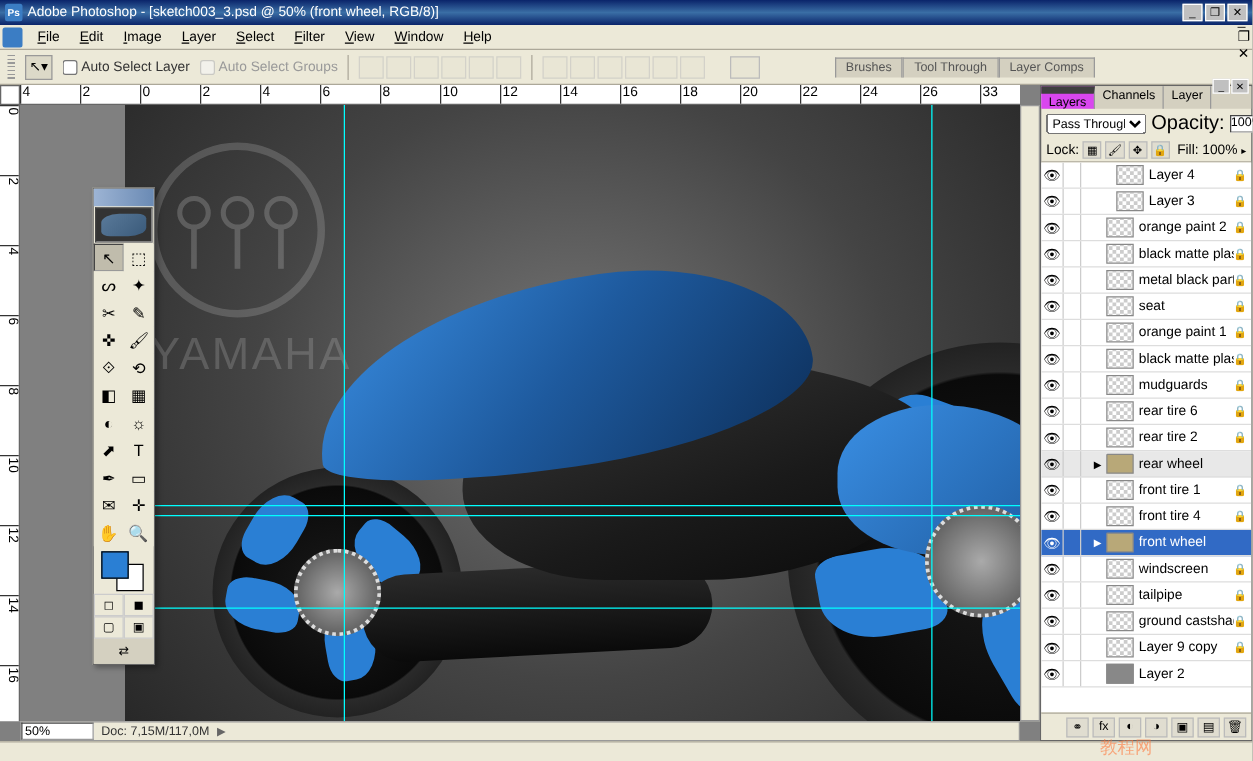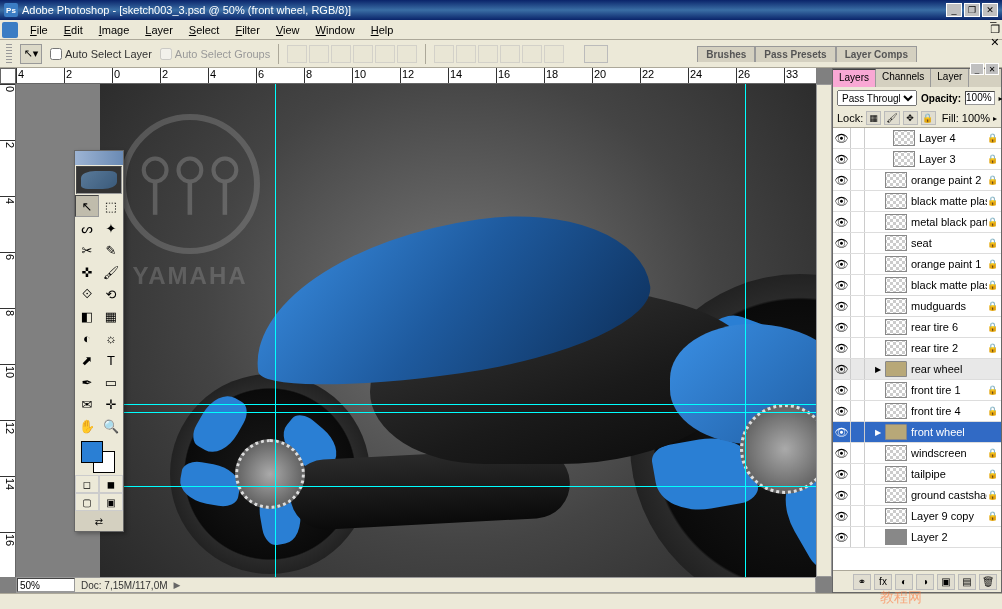--- a/index.html
+++ b/index.html
@@ -21,21 +21,21 @@
 
 
 .optionsbar { background: #ece9d8; height: 28px; display: flex; align-items: center; padding: 0 6px; border-bottom: 1px solid #aca899; gap: 8px; }
 .optionsbar .grip { width: 6px; height: 20px; background: repeating-linear-gradient(to bottom, #999 0 1px, transparent 1px 3px); }
 .optionsbar .tool-icon { width: 22px; height: 20px; border: 1px solid #999; background: #dcd9c8; display: inline-flex; align-items: center; justify-content: center; }
 .optionsbar label { display: flex; align-items: center; gap: 3px; color: #333; }
 .optionsbar input[type=checkbox] { width: 12px; height: 12px; }
 .optionsbar .sep { width: 1px; height: 20px; background: #aca899; }
 .optionsbar .align-group { display: flex; gap: 2px; }
 .optionsbar .align-btn { width: 20px; height: 18px; border: 1px solid #bbb; background: #e8e5d4; opacity: 0.5; }
-.optionsbar .pal-tabs { display: flex; gap: 0; margin-left: auto; margin-right: 79px; font-weight: bold; }
+.optionsbar .pal-tabs { display: flex; gap: 0; margin-left: auto; margin-right: 120px; }
 .optionsbar .pal-tab { background: #d4d0c0; border: 1px solid #999; border-bottom: none; padding: 2px 8px; font-size: 10px; color: #555; }
 
 
 .workspace { position: absolute; top: 68px; left: 0; right: 170px; bottom: 16px; background: #808080; display: flex; flex-direction: column; }
 .ruler-corner { width: 16px; height: 16px; background: #fff; border: 1px solid #666; position: absolute; top: 0; left: 0; }
 .ruler-h { position: absolute; top: 0; left: 16px; right: 16px; height: 16px; background: #fff; border-bottom: 1px solid #666; overflow: hidden; font-size: 8px; }
 .ruler-h .tick { position: absolute; top: 0; border-left: 1px solid #333; height: 16px; padding-left: 1px; }
 .ruler-v { position: absolute; top: 16px; left: 0; bottom: 16px; width: 16px; background: #fff; border-right: 1px solid #666; overflow: hidden; font-size: 8px; }
 .ruler-v .tick { position: absolute; left: 0; border-top: 1px solid #333; width: 16px; padding-top: 1px; writing-mode: vertical-rl; text-orientation: mixed; }
 .canvas-scroll { position: absolute; top: 16px; left: 16px; right: 16px; bottom: 16px; overflow: hidden; background: #808080; }
@@ -46,21 +46,21 @@
 .scrollbar-h .doc-info { font-size: 10px; padding: 0 6px; color: #333; }
 
 
 .guide-v { position: absolute; top: 0; bottom: 0; width: 1px; background: #00ffff; }
 .guide-h { position: absolute; left: 0; right: 0; height: 1px; background: #00ffff; }
 
 
 .yamaha-logo { position: absolute; top: 30px; left: 20px; opacity: 0.25; color: #ccc; text-align: center; }
 .yamaha-logo .circle { width: 140px; height: 140px; border: 6px solid #bbb; border-radius: 50%; display: flex; align-items: center; justify-content: center; }
 .yamaha-logo .forks { font-size: 80px; transform: rotate(0deg); }
-.yamaha-logo .text { font-size: 24px; font-weight: bold; letter-spacing: 2px; margin-top: 8px; color: #bbb; }
+.yamaha-logo .text { font-size: 36px; font-weight: normal; letter-spacing: 2px; margin-top: 8px; color: #bbb; }
 
 
 .bike { position: absolute; top: 60px; left: 30px; width: 760px; height: 440px; }
 .wheel { position: absolute; border-radius: 50%; background: radial-gradient(circle, #1a1a1a 0%, #0a0a0a 60%, #2a2a2a 61%, #0a0a0a 100%); }
 .wheel.front { width: 200px; height: 200px; bottom: 10px; left: 40px; }
 .wheel.rear { width: 340px; height: 340px; bottom: -30px; right: -80px; }
 .spoke { position: absolute; background: #2a7fd4; border-radius: 50% 20%; }
 .body-shape { position: absolute; }
 .fairing { top: 80px; left: 120px; width: 400px; height: 150px; background: linear-gradient(135deg, #3a8fe4 0%, #1e5a9e 50%, #0d2f5a 100%); border-radius: 60% 40% 50% 50% / 80% 60% 40% 20%; transform: rotate(-8deg); }
 .seat-body { top: 140px; left: 240px; width: 380px; height: 180px; background: linear-gradient(160deg, #3a3a3a 0%, #1a1a1a 60%, #0a0a0a 100%); border-radius: 40% 60% 50% 30% / 60% 40% 60% 40%; }
@@ -85,24 +85,24 @@
 .toolbox .tb-mode { display: grid; grid-template-columns: 1fr 1fr; }
 .toolbox .tb-mode div { height: 18px; border: 1px solid #ccc; display: flex; align-items: center; justify-content: center; font-size: 10px; }
 .toolbox .tb-jump { height: 20px; display: flex; align-items: center; justify-content: center; background: #d4d0c0; font-size: 10px; }
 
 
 .layers-panel { position: absolute; top: 68px; right: 0; width: 170px; bottom: 16px; background: #ece9d8; border: 1px solid #666; display: flex; flex-direction: column; }
 .layers-panel .lp-win { position: absolute; top: -6px; right: 2px; display: flex; gap: 1px; }
 .layers-panel .lp-win .wb { width: 14px; height: 12px; background: #c0c0c0; border: 1px solid #fff; font-size: 8px; display: flex; align-items: center; justify-content: center; cursor: pointer; }
 .lp-tabs { display: flex; background: #d4d0c0; height: 18px; }
 .lp-tab { padding: 2px 6px; font-size: 10px; border-right: 1px solid #999; cursor: pointer; }
-.lp-tab.active { background: #f9a8d4; border-top: 1px solid #404040; }
+.lp-tab.active { background: #d946ef; border-top: 6px solid #404040; }
 .lp-blend { display: flex; align-items: center; padding: 3px 4px; gap: 4px; }
 .lp-blend select { font-size: 10px; width: 80px; height: 16px; }
-.lp-blend .op-label { font-size: 10px; font-weight: bold; }
+.lp-blend .op-label { font-size: 16px; }
 .lp-blend .op-val { width: 34px; height: 14px; border: 1px inset #999; background: #fff; font-size: 10px; text-align: right; padding-right: 2px; }
 .lp-lock { display: flex; align-items: center; padding: 2px 4px; gap: 3px; font-size: 10px; border-bottom: 1px solid #aca899; }
 .lp-lock .lock-btn { width: 16px; height: 14px; border: 1px solid #bbb; background: #e0ddd0; font-size: 9px; display: flex; align-items: center; justify-content: center; }
 .lp-layers { flex: 1; overflow-y: auto; background: #fff; }
 .lp-layer { display: flex; align-items: center; height: 21px; border-bottom: 1px solid #ddd; font-size: 10px; }
 .lp-layer.group { background: #e8e8e8; }
 .lp-layer.selected { background: #316ac5; color: #fff; }
 .lp-layer .vis { width: 18px; height: 20px; border-right: 1px solid #ccc; display: flex; align-items: center; justify-content: center; font-size: 11px; }
 .lp-layer .link { width: 14px; height: 20px; border-right: 1px solid #ccc; }
 .lp-layer .indent { display: inline-block; }
@@ -173,21 +173,21 @@
     <div class="align-btn"></div>
     <div class="align-btn"></div>
     <div class="align-btn"></div>
     <div class="align-btn"></div>
     <div class="align-btn"></div>
     <div class="align-btn"></div>
   </div>
   <div class="align-btn" style="opacity:1;width:24px;margin-left:12px"></div>
   <div class="pal-tabs" id="palette-tabs">
       <div class="pal-tab">Brushes</div>
-      <div class="pal-tab">Pass Presets</div>
+      <div class="pal-tab">Tool Through</div>
       <div class="pal-tab">Layer Comps</div>
     </div>
 </div>
 
 <div class="workspace">
   <div class="ruler-corner"></div>
   <div class="ruler-h" id="ruler-h">
       <div class="tick" style="left: 0px;">4</div>
       <div class="tick" style="left: 48px;">2</div>
       <div class="tick" style="left: 96px;">0</div>

